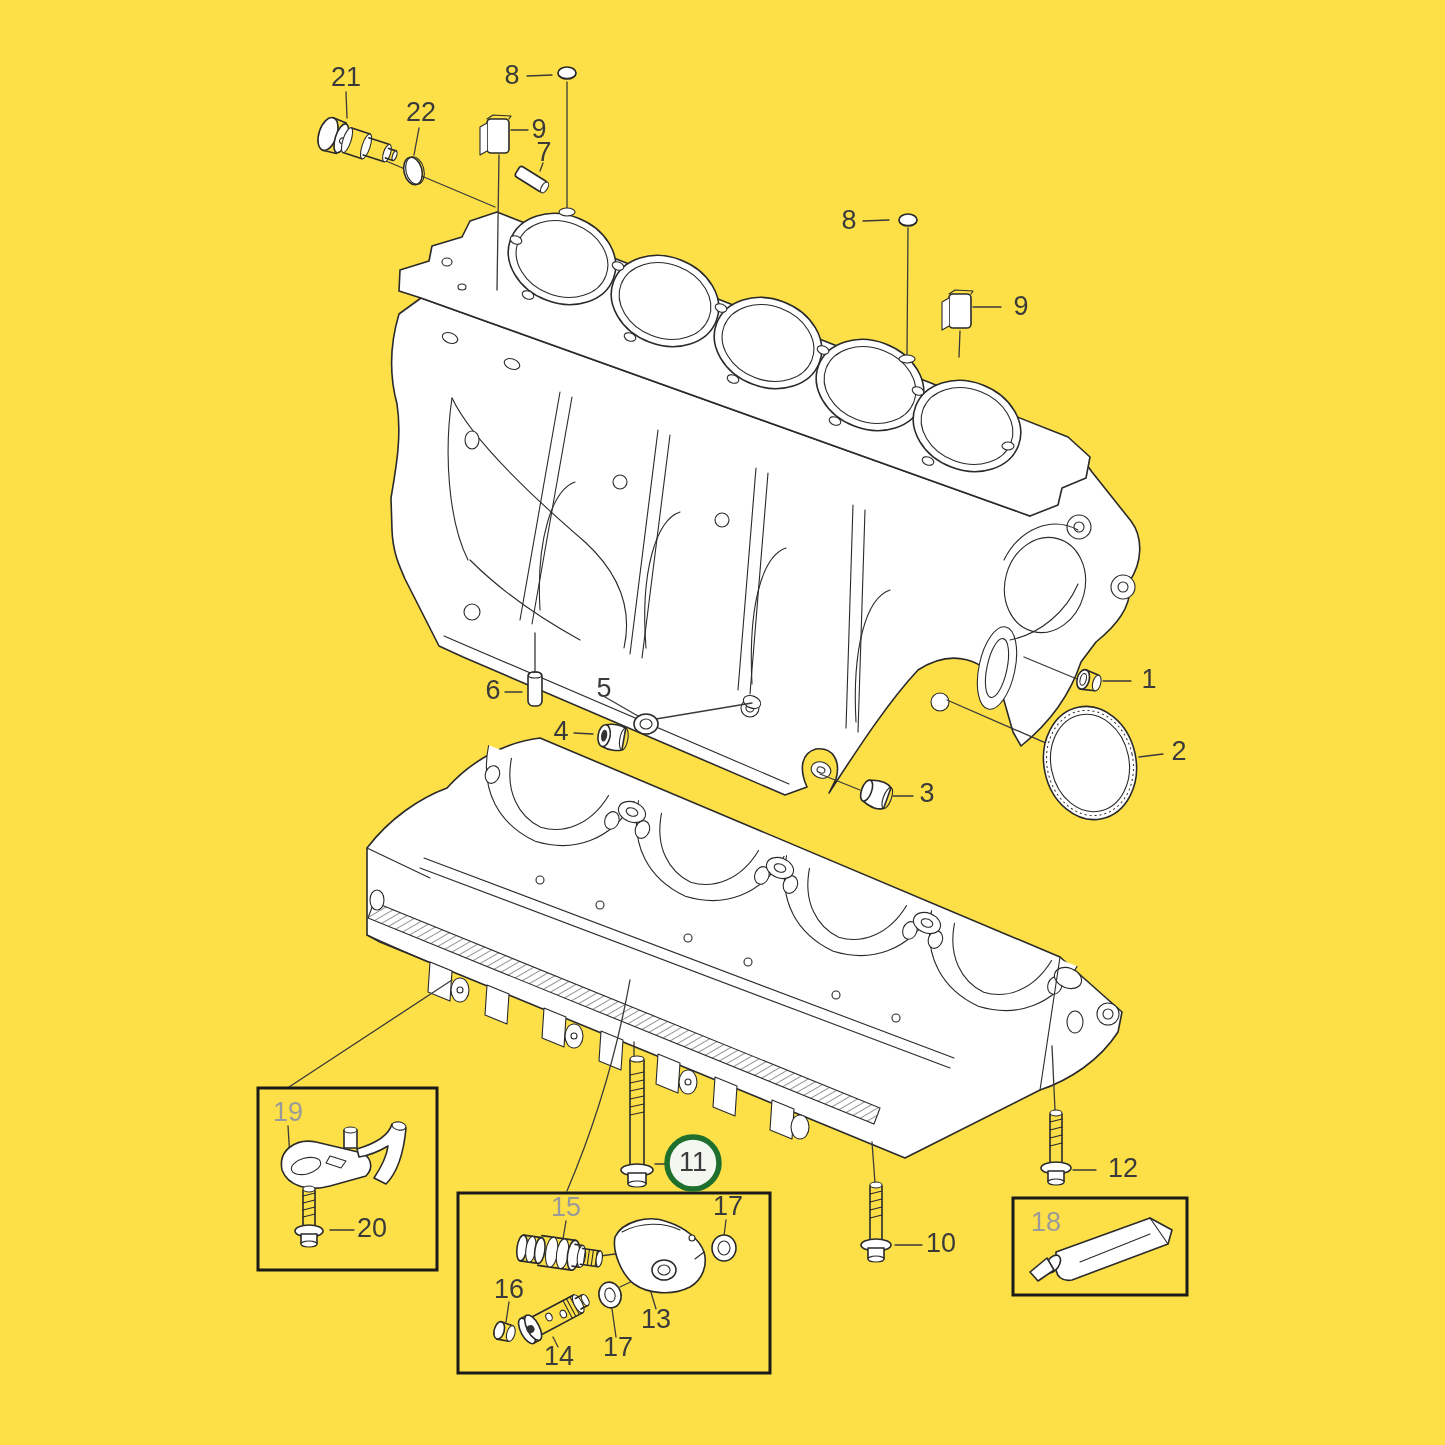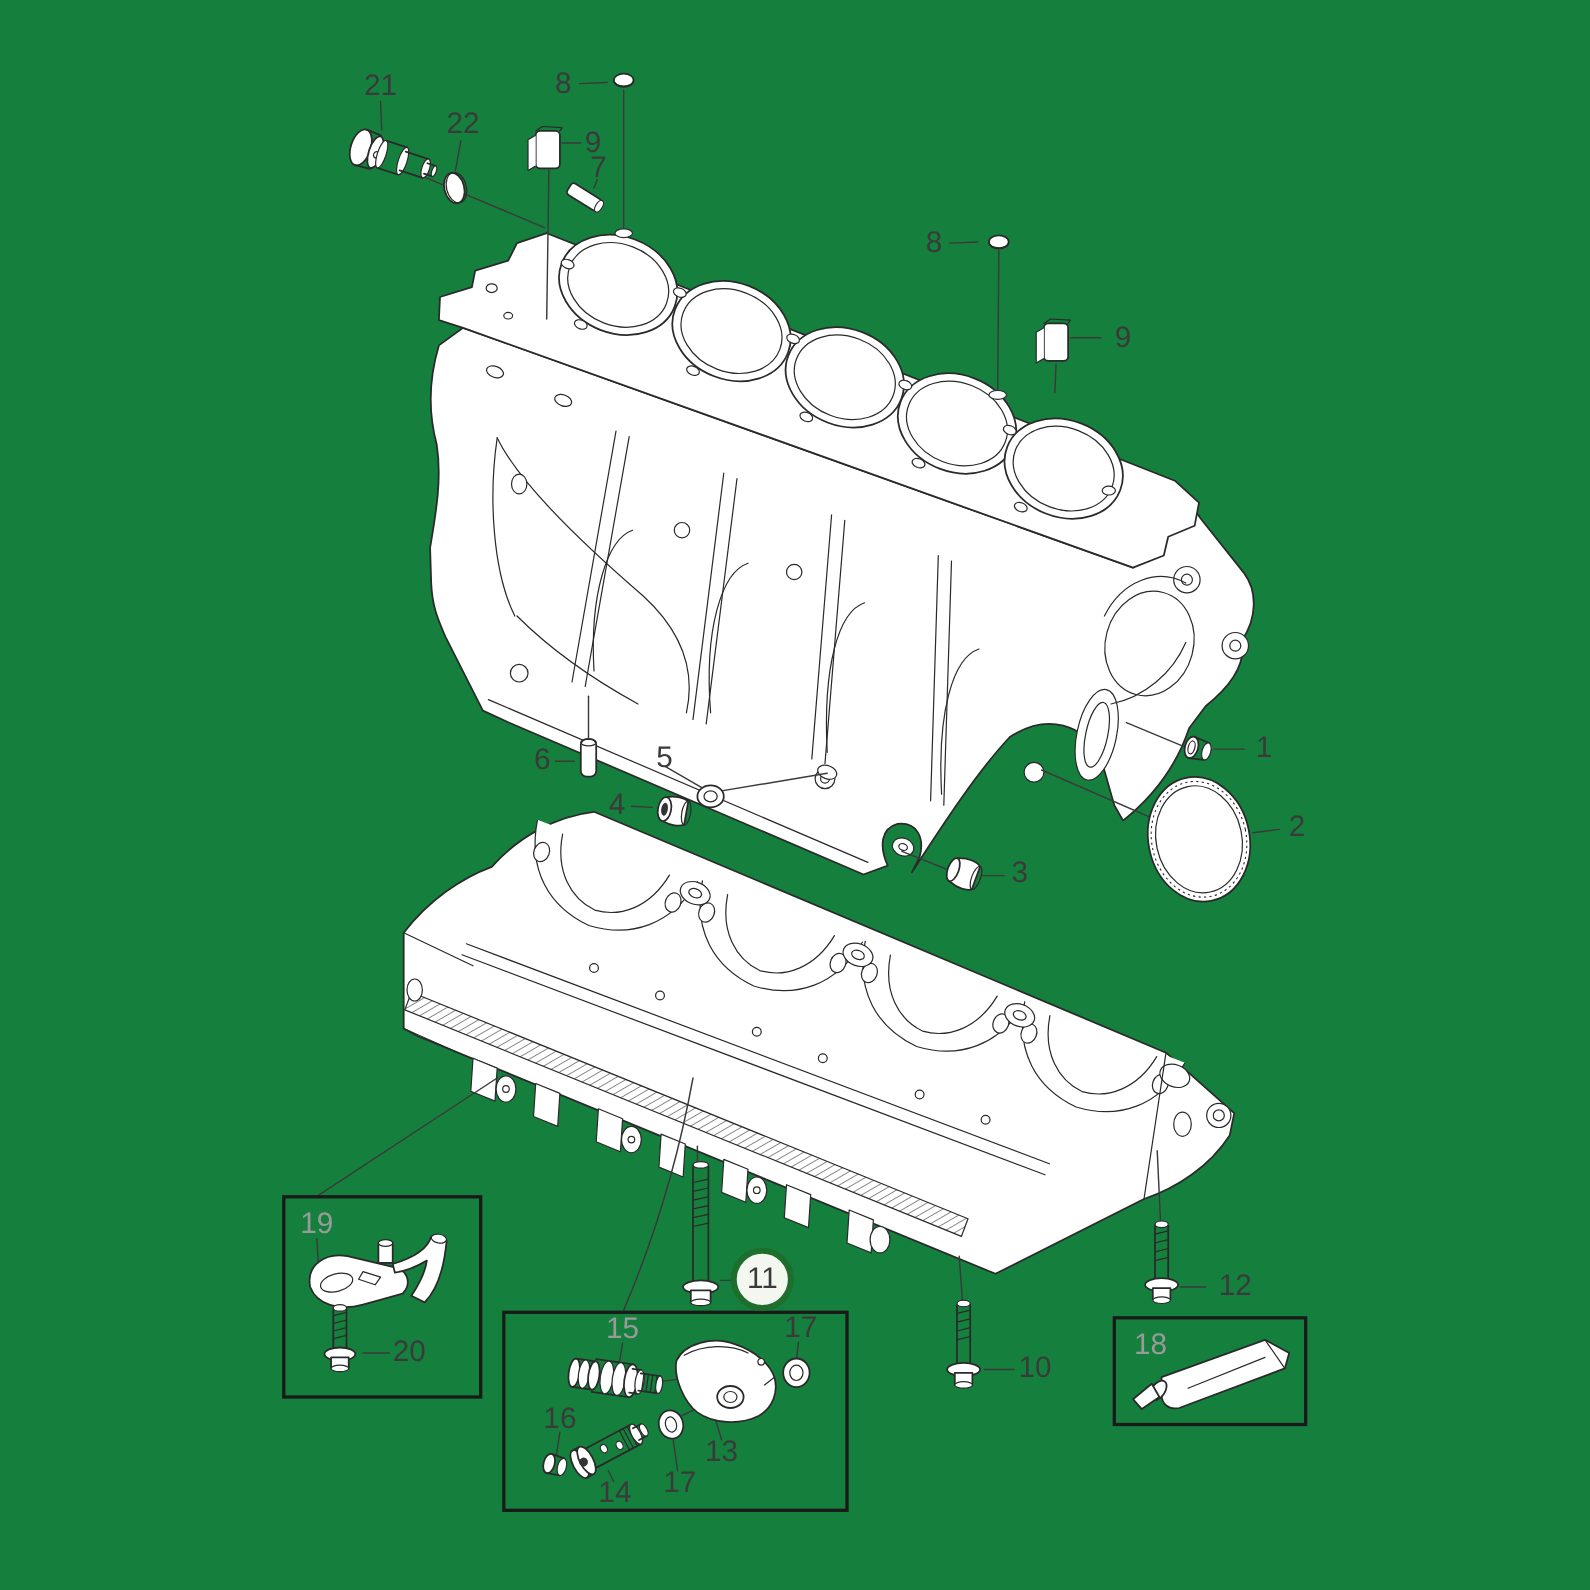--- a/index.html
+++ b/index.html
@@ -1,16 +1,16 @@
 <!DOCTYPE html>
 <html><head>
 <meta charset="utf-8">
 <style>
   html,body{margin:0;padding:0;background:#ffffff;}
-  .stage{position:relative;width:1445px;height:1445px;background:#15803d;overflow:hidden;
+  .stage{position:relative;width:1445px;height:1445px;background:#fde047;overflow:hidden;
          font-family:"Liberation Sans", sans-serif;}
   svg{position:absolute;left:0;top:0;}
   .ln{fill:none;stroke:#2a2a2a;stroke-width:1.6;stroke-linejoin:round;stroke-linecap:round;}
   .ln2{fill:none;stroke:#2a2a2a;stroke-width:1.1;stroke-linejoin:round;stroke-linecap:round;}
   .fw{fill:#ffffff;stroke:#2a2a2a;stroke-width:1.6;stroke-linejoin:round;}
   .fw2{fill:#ffffff;stroke:#2a2a2a;stroke-width:1.1;stroke-linejoin:round;}
   .lead{fill:none;stroke:#3a3a3a;stroke-width:1.3;stroke-linecap:round;}
   .callout{font-size:27px;fill:#3a3a3a;}
   .callout.muted{fill:#9a9a9a;}
   .inset{fill:none;stroke:#1a1a1a;stroke-width:3;}

